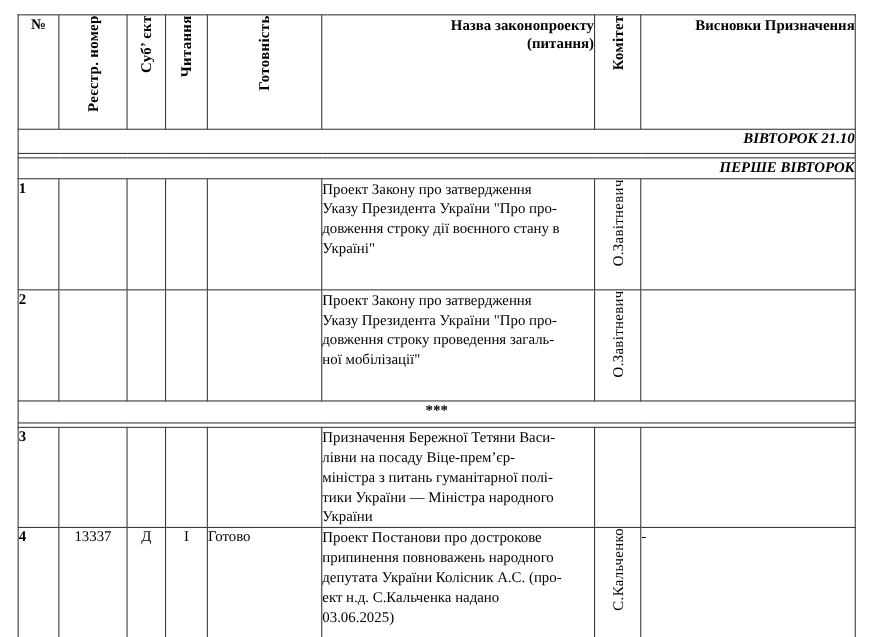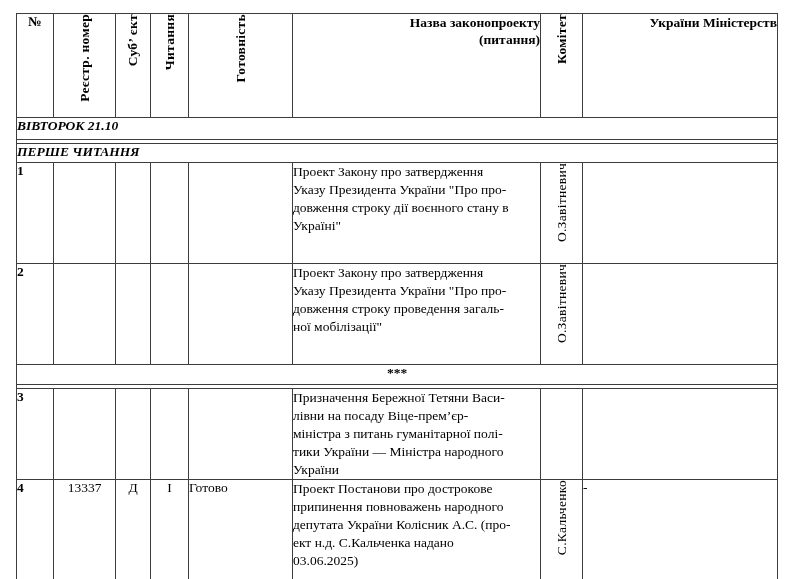--- a/index.html
+++ b/index.html
@@ -61,21 +61,21 @@
   .rot {
     display: inline-block;
     writing-mode: vertical-rl;
     transform: rotate(180deg);
     letter-spacing: 0.3px;
     white-space: nowrap;
   }
   
   td.banner {
     vertical-align: middle;
-    text-align: left;
+    text-align: right;
     font-weight: bold;
     font-style: italic;
     font-size: 14px;
   }
   td.stars {
     vertical-align: middle;
     text-align: center;
     font-weight: bold;
     font-style: normal;
     font-size: 13.5px;
@@ -141,33 +141,33 @@
         <span class="rot">Читання</span>
       </td>
       <td class="h-rot">
         <span class="rot">Готовність</span>
       </td>
       <td class="h-mid">Назва законопроекту
 (питання)</td>
       <td class="h-rot">
         <span class="rot">Комітет</span>
       </td>
-      <td class="h-mid">України Міністерств</td>
+      <td class="h-mid">Висновки Призначення</td>
     </tr>
 
     <tr style="height:22px">
       <td class="banner" colspan="8">ВІВТОРОК 21.10</td>
     </tr>
 
     <tr style="height:3px">
       <td class="spacer" colspan="8"></td>
     </tr>
 
     <tr style="height:19px">
-      <td class="banner" colspan="8">ПЕРШЕ ЧИТАННЯ</td>
+      <td class="banner" colspan="8">ПЕРШЕ ВІВТОРОК</td>
     </tr>
 
     <tr style="height:101px">
       <td class="c-num">1</td>
       <td class="c-center"></td>
       <td class="c-center"></td>
       <td class="c-center"></td>
       <td class="c-ready"></td>
       <td class="c-title">Проект Закону про затвердження
 Указу Президента України "Про про-

